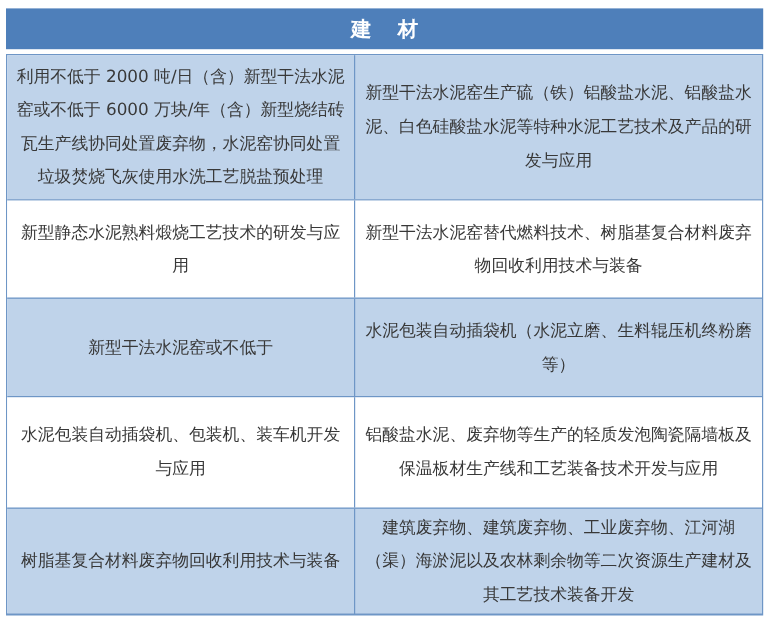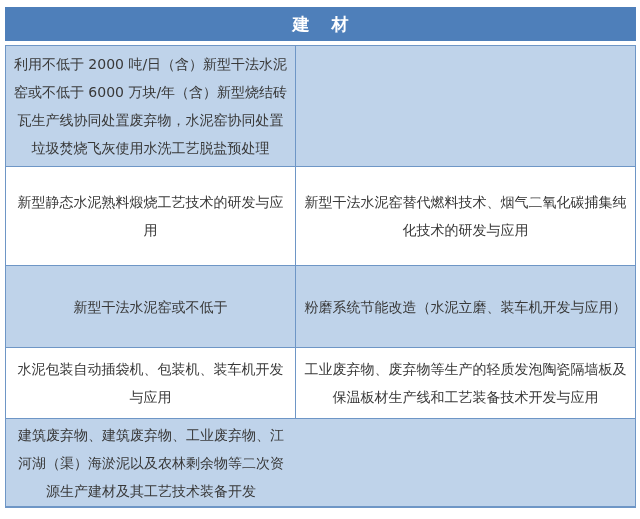--- a/index.html
+++ b/index.html
@@ -45,54 +45,56 @@
   .row { display: grid; grid-template-columns: 290px 1fr; background: var(--row-bg); }
   .row + .row { border-top: 1px solid var(--border); }
   .row.banded { background: var(--band-bg); }
   .cell {
     display: flex; align-items: center; justify-content: center;
     text-align: center;
     padding: 2px 7px;
   }
   .cell.left { border-right: 1px solid var(--border); }
   .r1 { height: 120px; }
-  .r2 { height: 99px; }
+  .r2 { height: 82px; }
   .r3 { height: 82px; }
-  .r4 { height: 71px; }
+  .r4 { height: 93px; }
   .r5 { height: 88px; }
 </style>
 </head>
 <body>
 
 <div class="page">
 
   <div class="banner">
     <span class="title">建 材</span>
   </div>
 
   <div class="tbl">
 
     <div class="row banded r1">
       <div class="cell left">利用不低于 2000 吨/日（含）新型干法水泥窑或不低于 6000 万块/年（含）新型烧结砖瓦生产线协同处置废弃物，水泥窑协同处置垃圾焚烧飞灰使用水洗工艺脱盐预处理</div>
+      <div class="cell right">新型干法水泥窑生产硫（铁）铝酸盐水泥、铝酸盐水泥、白色硅酸盐水泥等特种水泥工艺技术及产品的研发与应用</div>
     </div>
 
     <div class="row r2">
       <div class="cell left">新型静态水泥熟料煅烧工艺技术的研发与应用</div>
-      <div class="cell right">新型干法水泥窑替代燃料技术、烟气二氧化碳捕集纯化技术的研发与应用</div>
+      <div class="cell right">新型干法水泥窑替代燃料技术、树脂基复合材料废弃物回收利用技术与装备</div>
     </div>
 
     <div class="row banded r3">
       <div class="cell left">新型干法水泥窑或不低于</div>
-      <div class="cell right">粉磨系统节能改造（水泥立磨、装车机开发与应用）</div>
+      <div class="cell right">水泥包装自动插袋机（水泥立磨、生料辊压机终粉磨等）</div>
     </div>
 
     <div class="row r4">
       <div class="cell left">水泥包装自动插袋机、包装机、装车机开发与应用</div>
-      <div class="cell right">工业废弃物、废弃物等生产的轻质发泡陶瓷隔墙板及保温板材生产线和工艺装备技术开发与应用</div>
+      <div class="cell right">铝酸盐水泥、废弃物等生产的轻质发泡陶瓷隔墙板及保温板材生产线和工艺装备技术开发与应用</div>
     </div>
 
     <div class="row banded r5">
+      <div class="cell left">树脂基复合材料废弃物回收利用技术与装备</div>
       <div class="cell right">建筑废弃物、建筑废弃物、工业废弃物、江河湖（渠）海淤泥以及农林剩余物等二次资源生产建材及其工艺技术装备开发</div>
     </div>
 
   </div>
 
 </div>
 
 </body></html>

